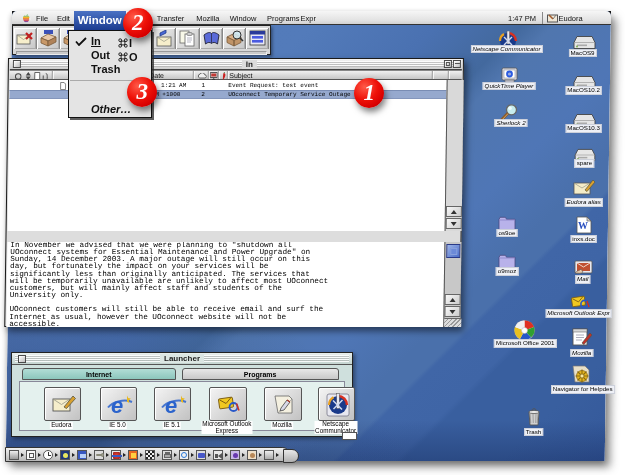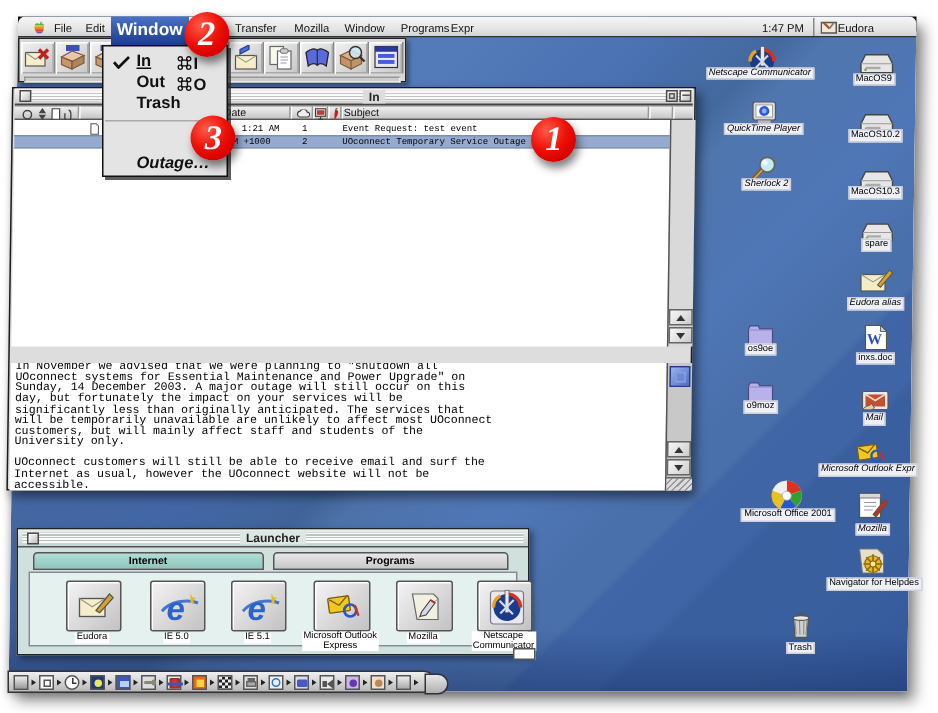--- a/index.html
+++ b/index.html
@@ -551,20 +551,20 @@
                 <circle cx="7.8" cy="7.8" r="1.4"></circle>
                 <rect x="3.1" y="3.1" width="3.8" height="3.8"></rect>
               </g>
             </svg><span style="margin-left:1px">O</span></span>
     </div>
     <div class="ditem" style="top:31.4px">
           <span class="dtxt">Trash</span>
         </div>
     <div class="abs" style="left:1px;right:1px;top:48.5px;height:1px;background:#aaa;"></div>
     <div class="ditem" style="top:70.8px;font-style:italic;">
-          <span class="dtxt">Outage…</span>
+          <span class="dtxt">Other…</span>
         </div>
   </div>
   <div class="badge" style="left:110.7px;top:-3.4px">2</div>
   <div class="badge" style="left:115.2px;top:66px">3</div>
   <div class="badge" style="left:342.2px;top:67.3px">1</div>
  </div>
 </div>
 
 </body></html>

